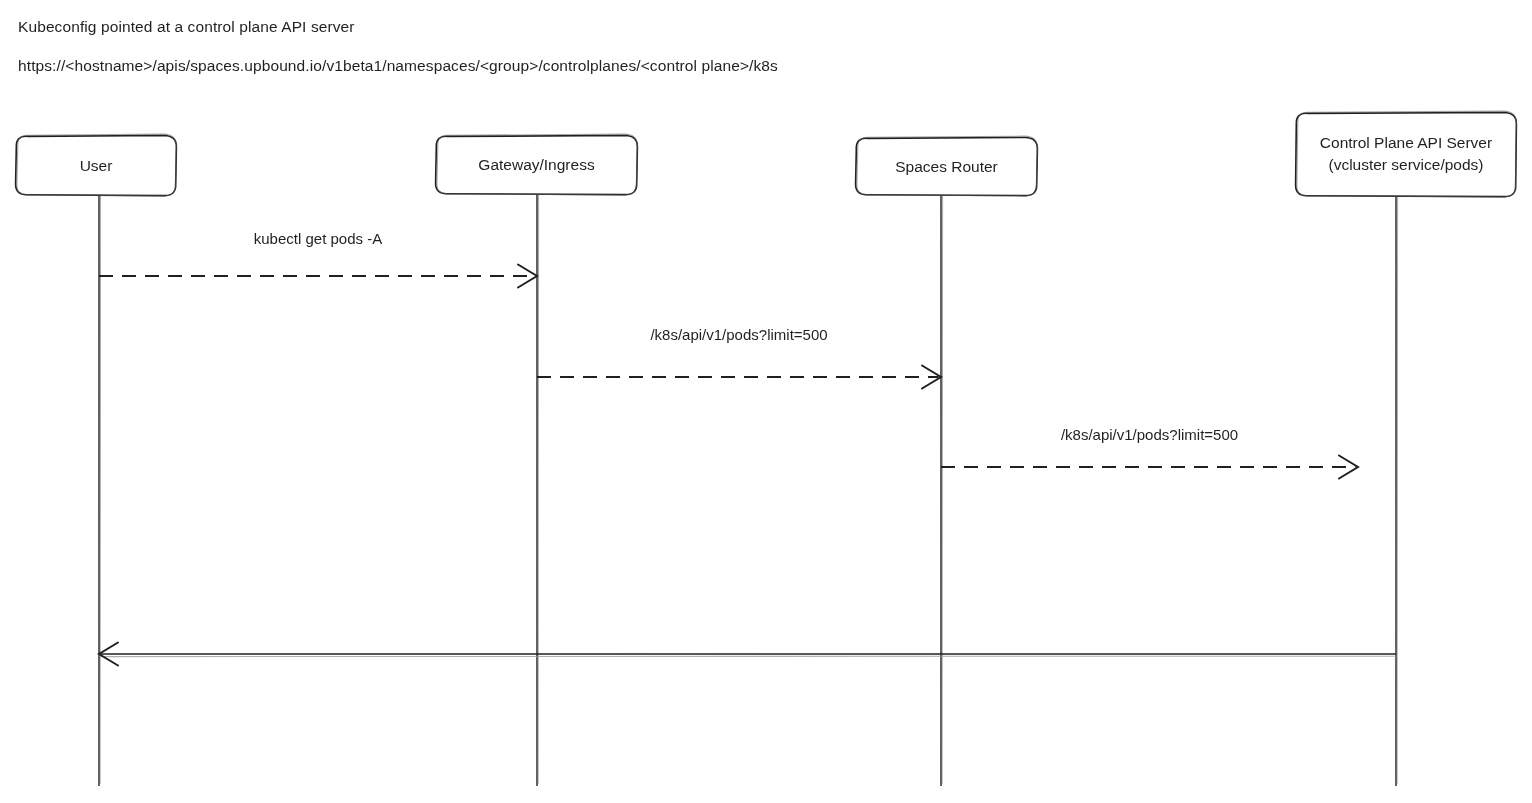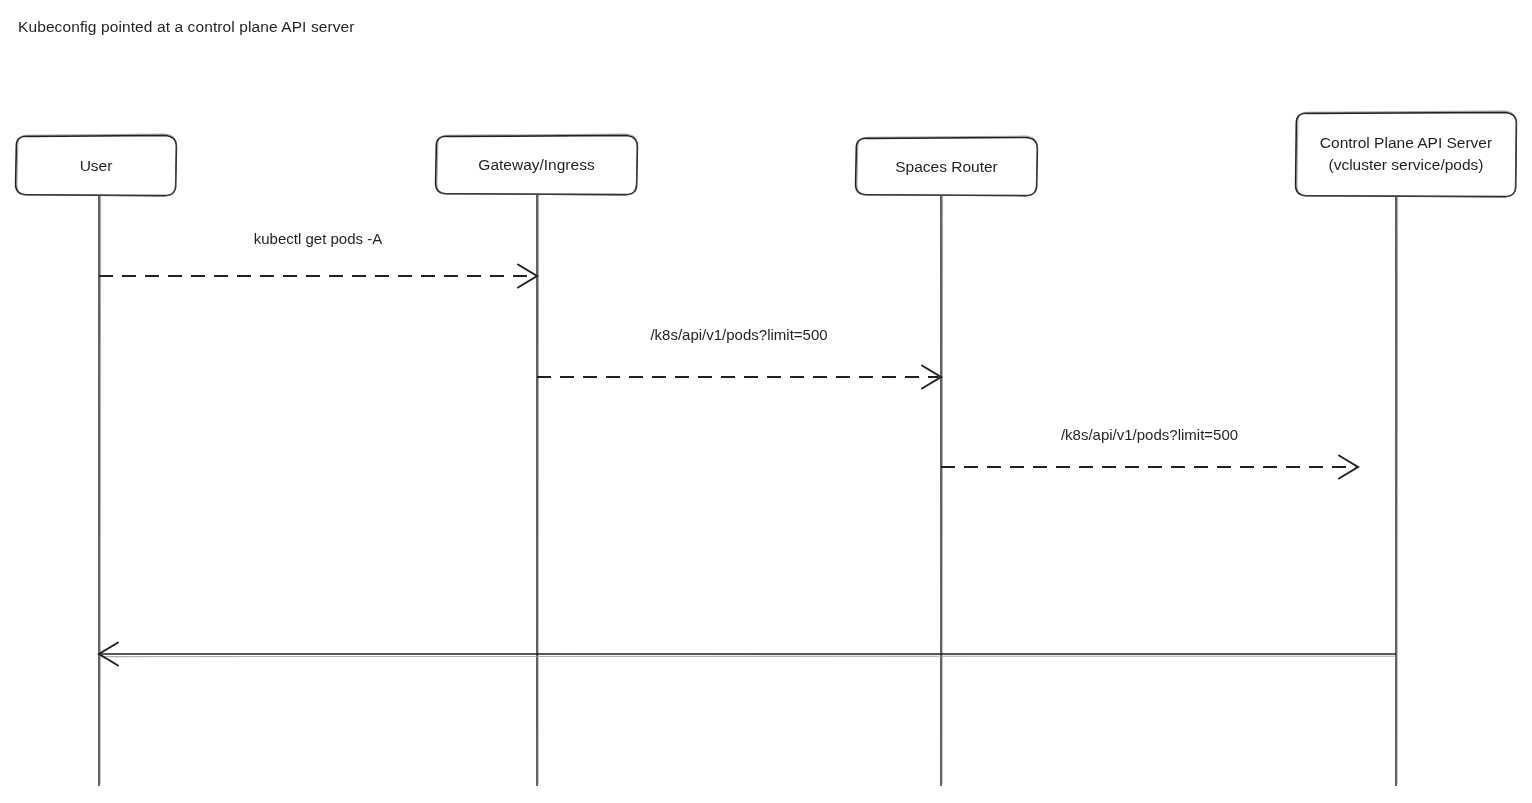--- a/index.html
+++ b/index.html
@@ -106,20 +106,21 @@
     dominant-baseline: alphabetic;
   }
 </style>
 </head>
 <body>
 
 <div id="diagram-root">
 
   <div class="note-text" id="note-kubeconfig">Kubeconfig pointed at a control plane API server</div>
 
+  <div class="note-text" id="note-url">https://&lt;hostname&gt;/apis/spaces.upbound.io/v1beta1/namespaces/&lt;group&gt;/controlplanes/&lt;control plane&gt;/k8s</div>
 
   <svg class="canvas" id="diagram-svg" viewBox="0 0 1532 803" xmlns="http://www.w3.org/2000/svg">
 
     <g id="lifelines-group">
         <g>
           <line class="lifeline" x1="99" y1="195" x2="99" y2="786"></line>
           <line class="lifeline-ghost" x1="100.6" y1="196" x2="100.1" y2="784"></line>
         </g>
         <g>
           <line class="lifeline" x1="537" y1="194" x2="537" y2="786"></line>

